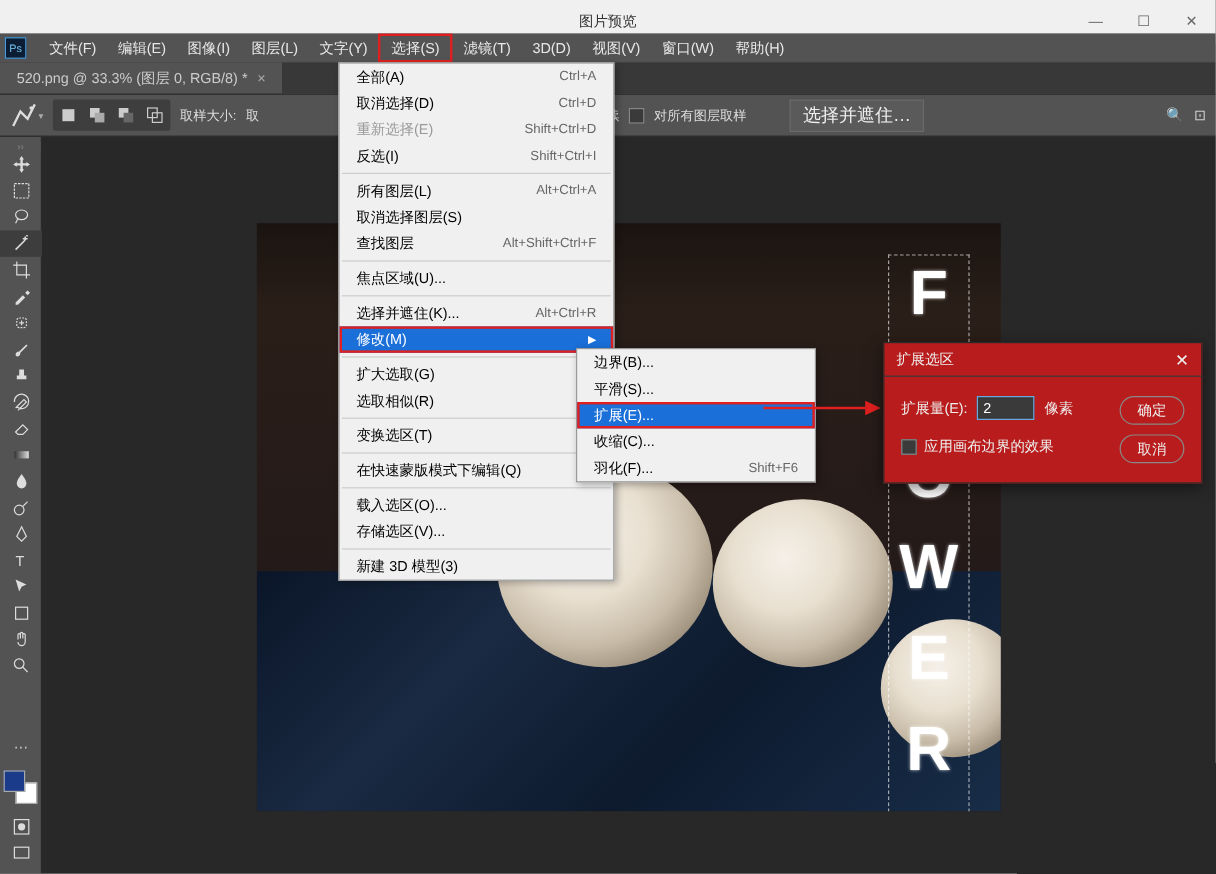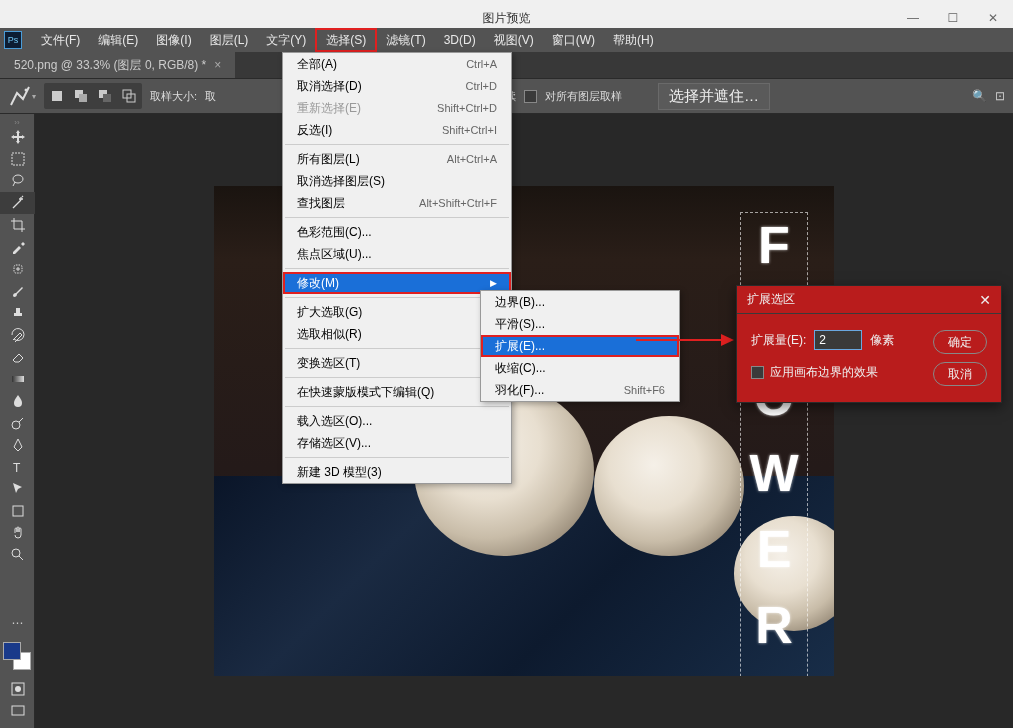--- a/index.html
+++ b/index.html
@@ -324,26 +324,27 @@
     </div>
     <div class="dropdown-item">
       <span>取消选择图层(S)</span>
     </div>
     <div class="dropdown-item">
       <span>查找图层</span>
       <span class="shortcut">Alt+Shift+Ctrl+F</span>
     </div>
     <div class="dropdown-sep"></div>
     <div class="dropdown-item">
-      <span>色彩范围(C)...</span>
-    </div>
-    <div class="dropdown-item">
       <span>焦点区域(U)...</span>
     </div>
     <div class="dropdown-sep"></div>
+    <div class="dropdown-item">
+      <span>选择并遮住(K)...</span>
+      <span class="shortcut">Alt+Ctrl+R</span>
+    </div>
     <div class="dropdown-item highlighted red-box">
       <span>修改(M)</span>
       <span class="arrow">▶</span>
     </div>
     <div class="dropdown-sep"></div>
     <div class="dropdown-item">
       <span>扩大选取(G)</span>
     </div>
     <div class="dropdown-item">
       <span>选取相似(R)</span>

